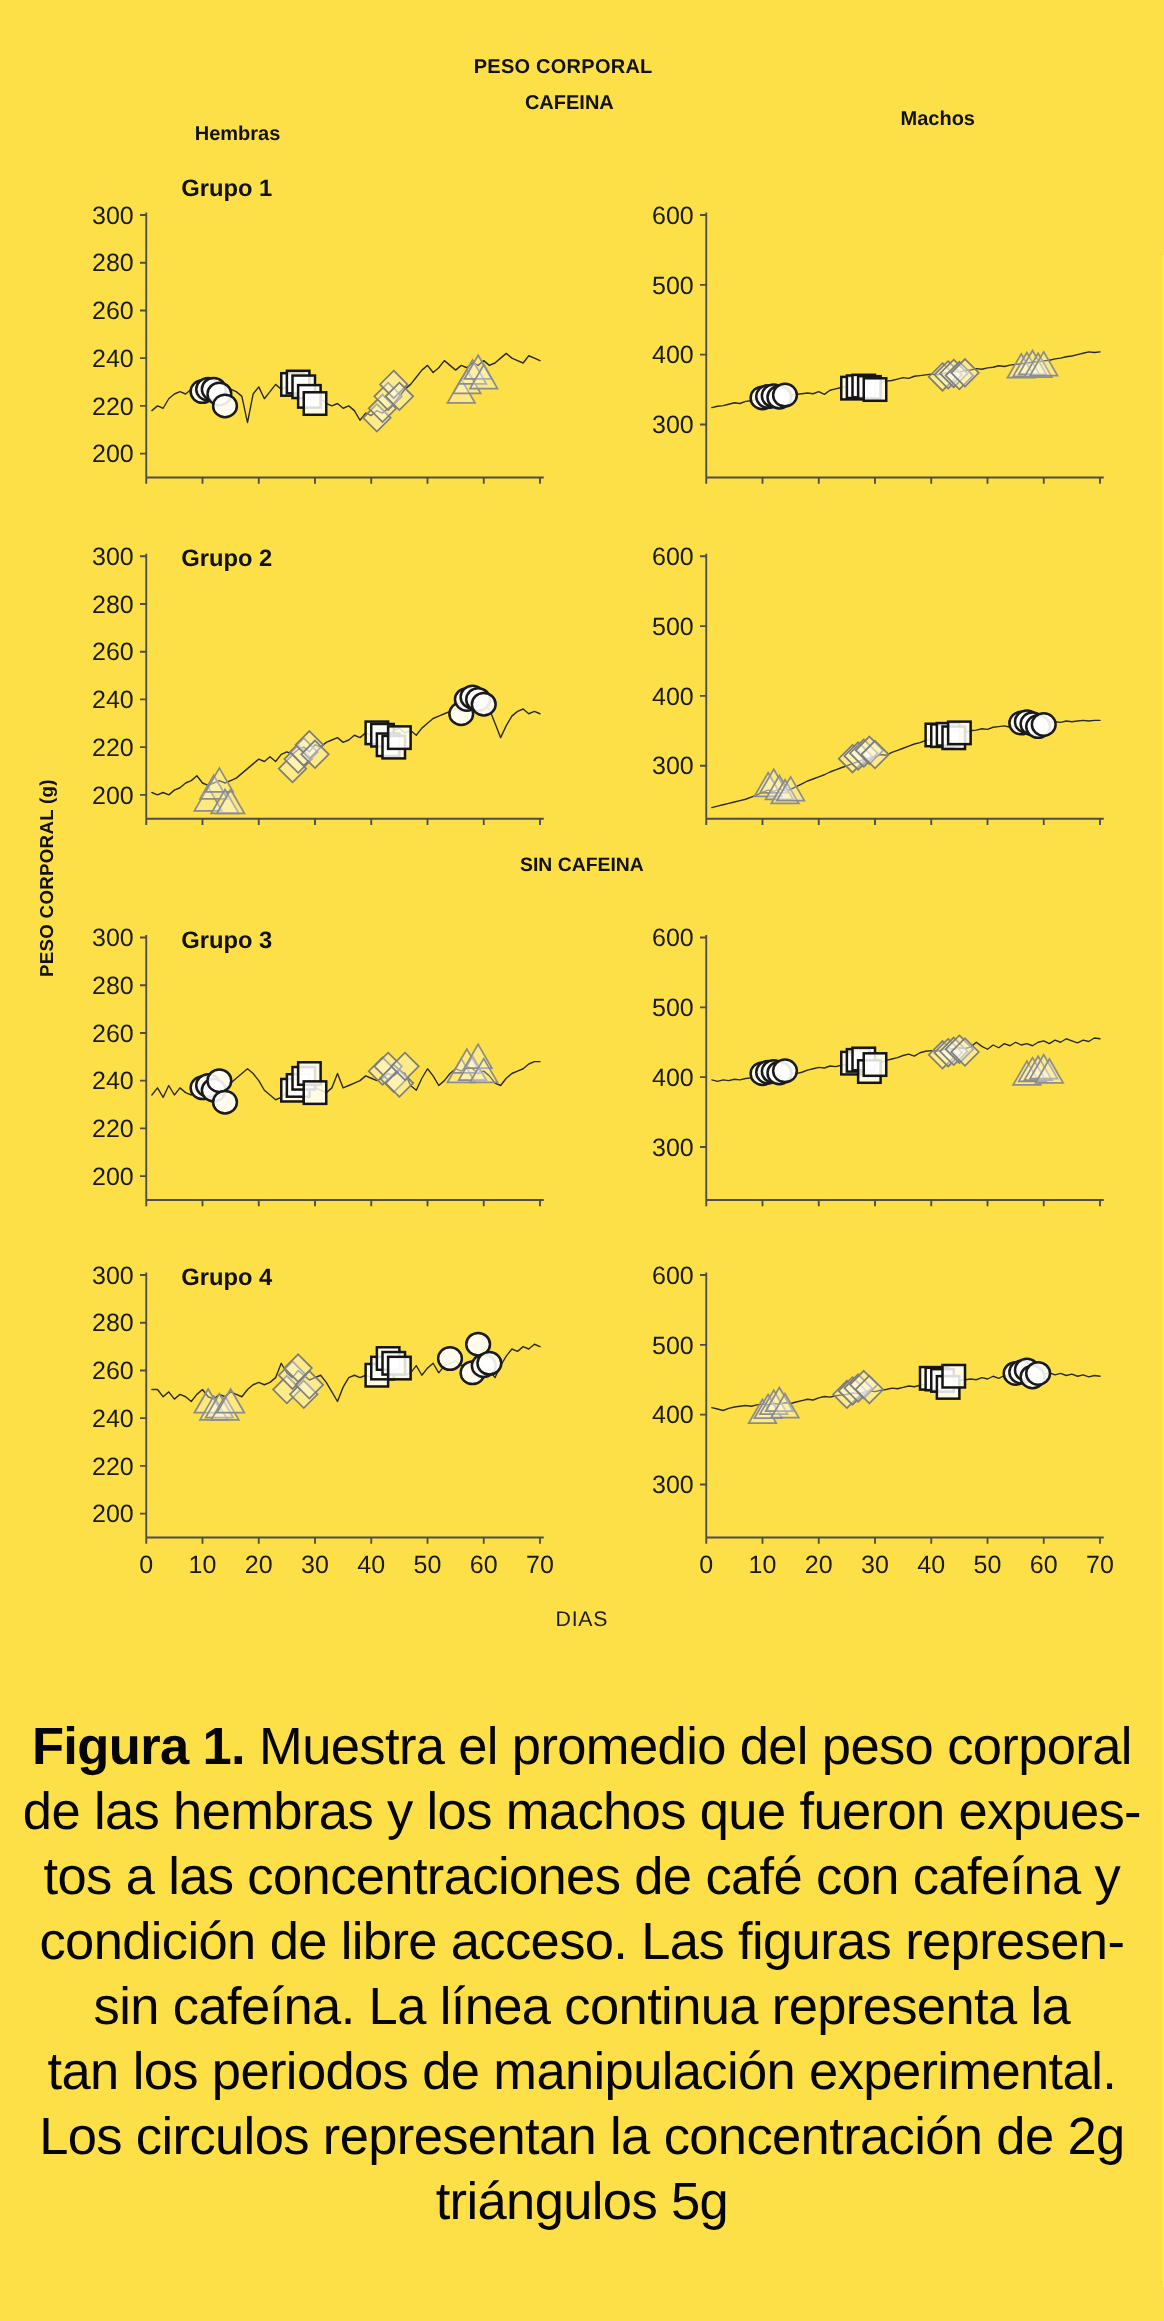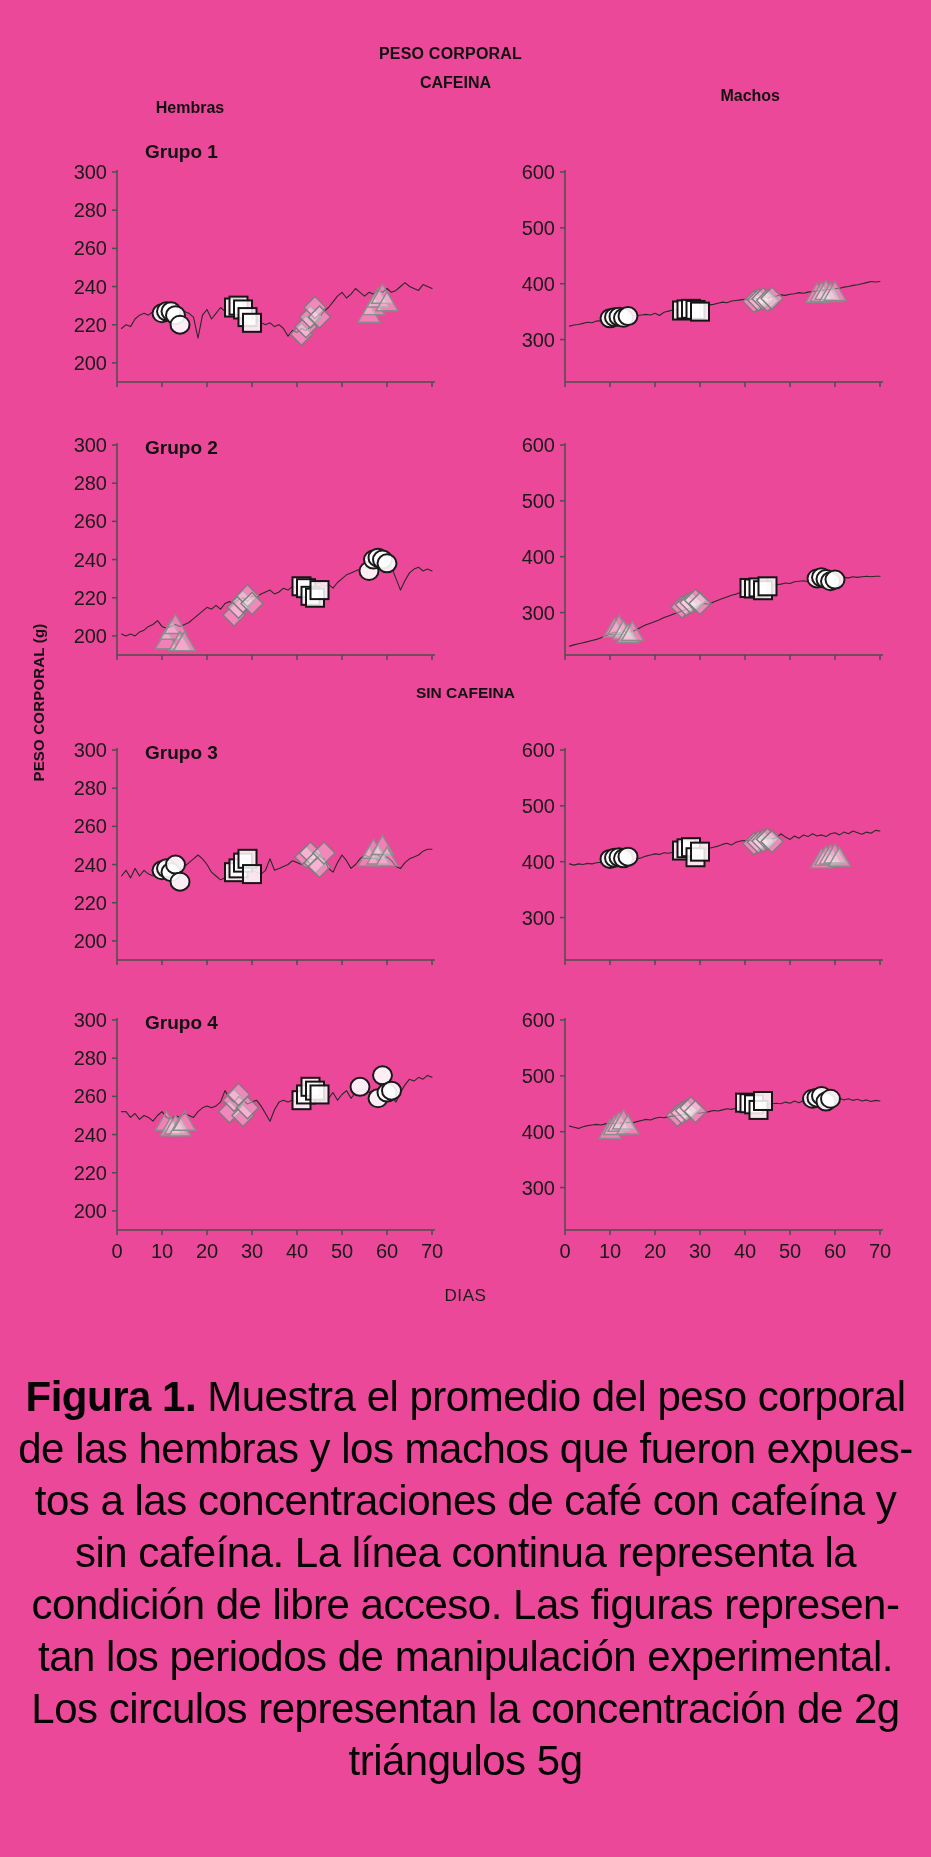--- a/index.html
+++ b/index.html
@@ -1,19 +1,19 @@
 <!DOCTYPE html>
 <html><head>
 <meta charset="utf-8">
 <style>
   html,body{margin:0;padding:0;background:#ffffff;}
   .figure{
     position:relative;
     width:931px;height:1857px;
-    background:#ec4899;
+    background:#fde047;
     font-family:"Liberation Sans", sans-serif;
     color:#111;
     overflow:hidden;
   }
   .fig-title{
     position:absolute;left:0;right:30px;top:45px;
     text-align:center;font-size:16px;font-weight:bold;letter-spacing:.2px;
   }
   .fig-subtitle{
     position:absolute;left:0;right:20px;top:74px;
@@ -473,20 +473,20 @@
         </div>
     </div>
   </div>
 
   <div class="x-axis-label">DIAS</div>
 
   <div class="caption">
     <div class="cap-line"><strong>Figura 1.</strong> <span>Muestra el promedio del peso corporal</span></div>
     <div class="cap-line">de las hembras y los machos que fueron expues-</div>
     <div class="cap-line">tos a las concentraciones de café con cafeína y</div>
+    <div class="cap-line">condición de libre acceso. Las figuras represen-</div>
     <div class="cap-line">sin cafeína. La línea continua representa la</div>
-    <div class="cap-line">condición de libre acceso. Las figuras represen-</div>
     <div class="cap-line">tan los periodos de manipulación experimental.</div>
     <div class="cap-line">Los circulos  representan la concentración de 2g</div>
     <div class="cap-line">triángulos 5g</div>
   </div>
 
 </div>
 
 </body></html>

